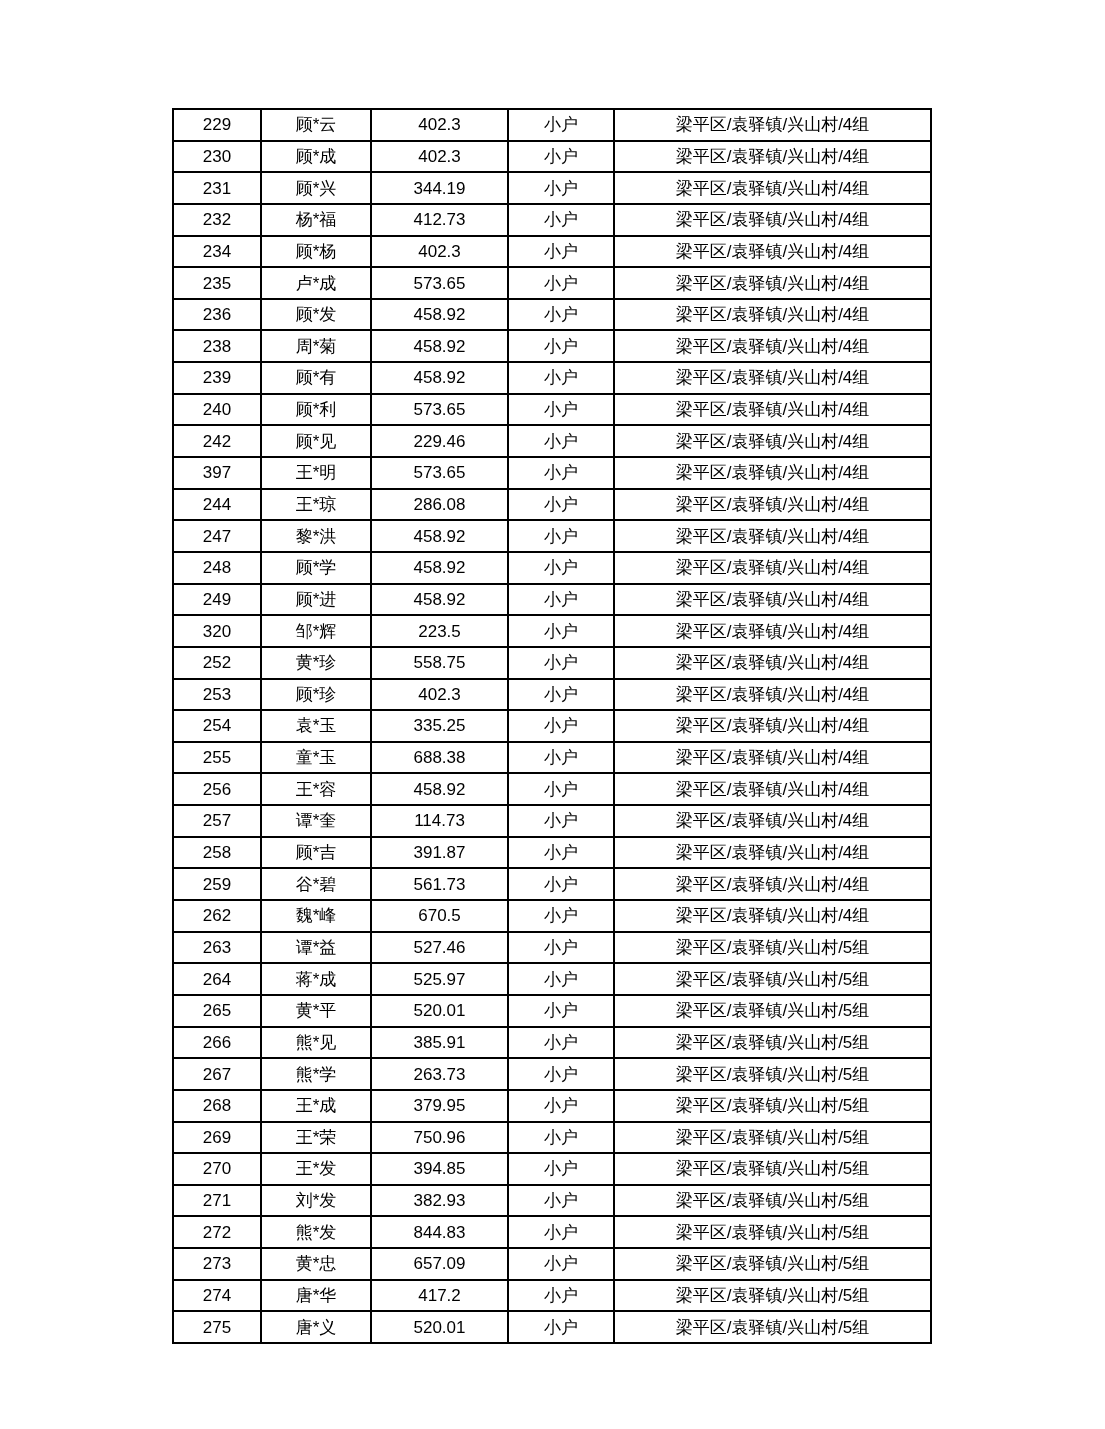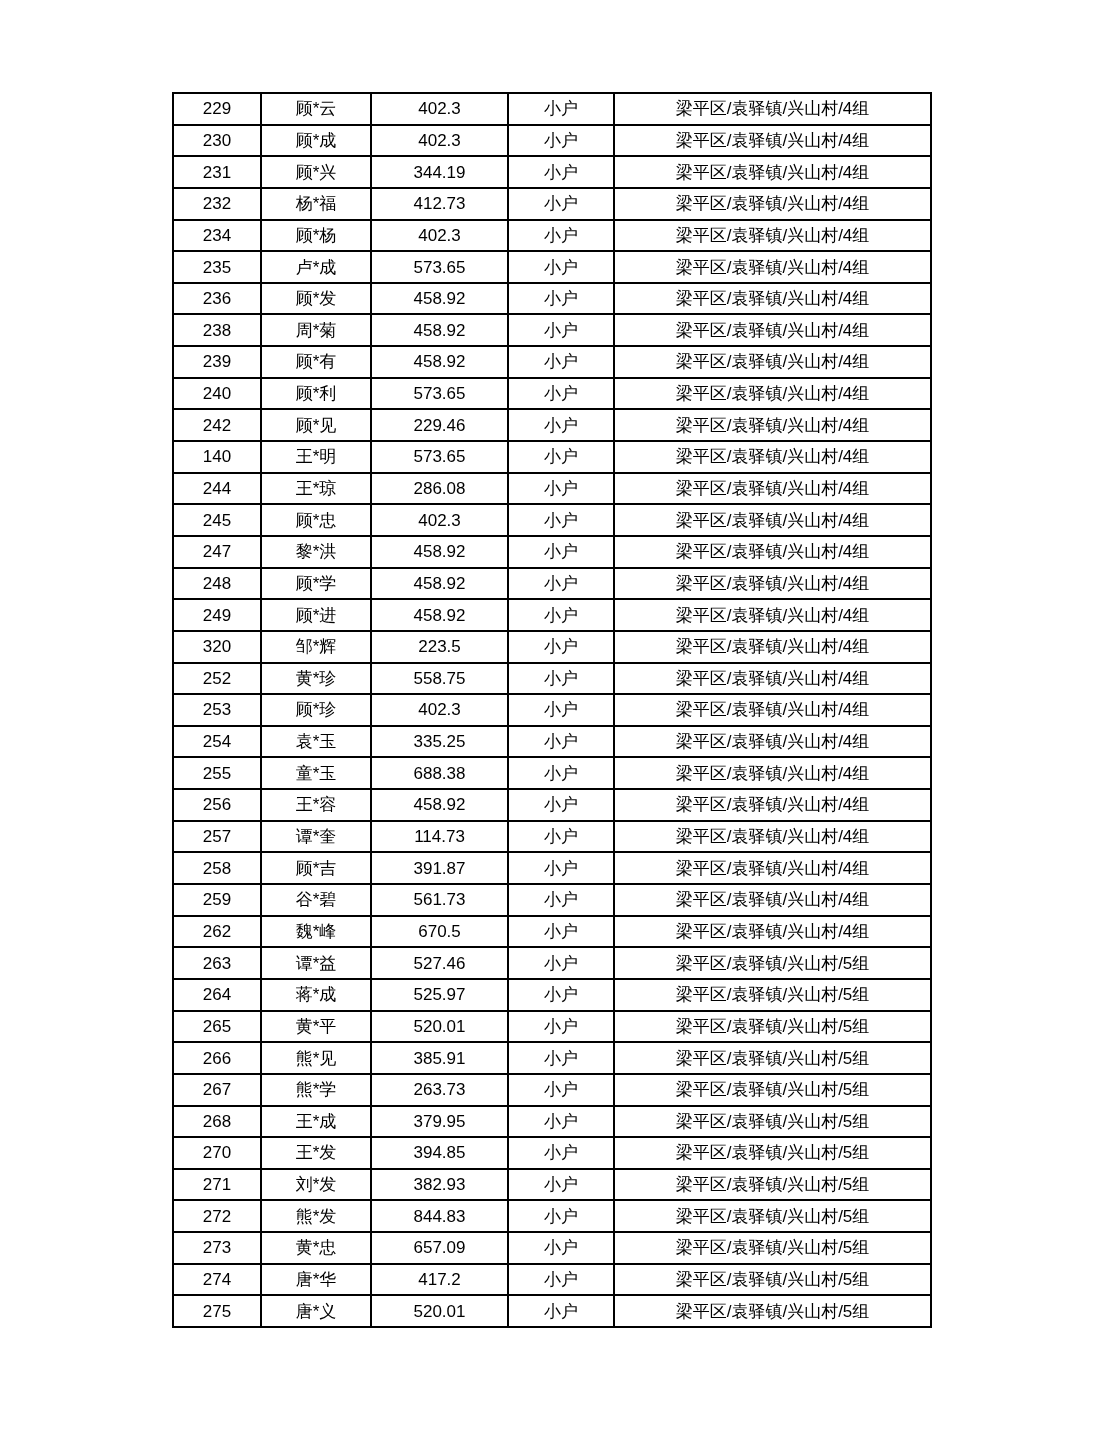--- a/index.html
+++ b/index.html
@@ -11,21 +11,21 @@
     position: relative;
     width: 1105px;
     height: 1429px;
     background: #ffffff;
     overflow: hidden;
     font-family: "Liberation Sans", "DejaVu Sans", sans-serif;
   }
   table.data-table {
     position: absolute;
     left: 172px;
-    top: 92px;
+    top: 108px;
     width: 758px;
     height: 1236px;
     border-collapse: collapse;
     table-layout: fixed;
   }
   table.data-table td {
     border: 2px solid #000000;
     padding: 0;
     text-align: center;
     vertical-align: middle;
@@ -126,41 +126,34 @@
           <td>梁平区/袁驿镇/兴山村/4组</td>
         </tr>
         <tr>
           <td>242</td>
           <td>顾*见</td>
           <td>229.46</td>
           <td>小户</td>
           <td>梁平区/袁驿镇/兴山村/4组</td>
         </tr>
         <tr>
-          <td>140</td>
+          <td>397</td>
           <td>王*明</td>
           <td>573.65</td>
           <td>小户</td>
           <td>梁平区/袁驿镇/兴山村/4组</td>
         </tr>
         <tr>
           <td>244</td>
           <td>王*琼</td>
           <td>286.08</td>
           <td>小户</td>
           <td>梁平区/袁驿镇/兴山村/4组</td>
         </tr>
         <tr>
-          <td>245</td>
-          <td>顾*忠</td>
-          <td>402.3</td>
-          <td>小户</td>
-          <td>梁平区/袁驿镇/兴山村/4组</td>
-        </tr>
-        <tr>
           <td>247</td>
           <td>黎*洪</td>
           <td>458.92</td>
           <td>小户</td>
           <td>梁平区/袁驿镇/兴山村/4组</td>
         </tr>
         <tr>
           <td>248</td>
           <td>顾*学</td>
           <td>458.92</td>
@@ -276,20 +269,27 @@
           <td>267</td>
           <td>熊*学</td>
           <td>263.73</td>
           <td>小户</td>
           <td>梁平区/袁驿镇/兴山村/5组</td>
         </tr>
         <tr>
           <td>268</td>
           <td>王*成</td>
           <td>379.95</td>
+          <td>小户</td>
+          <td>梁平区/袁驿镇/兴山村/5组</td>
+        </tr>
+        <tr>
+          <td>269</td>
+          <td>王*荣</td>
+          <td>750.96</td>
           <td>小户</td>
           <td>梁平区/袁驿镇/兴山村/5组</td>
         </tr>
         <tr>
           <td>270</td>
           <td>王*发</td>
           <td>394.85</td>
           <td>小户</td>
           <td>梁平区/袁驿镇/兴山村/5组</td>
         </tr>

